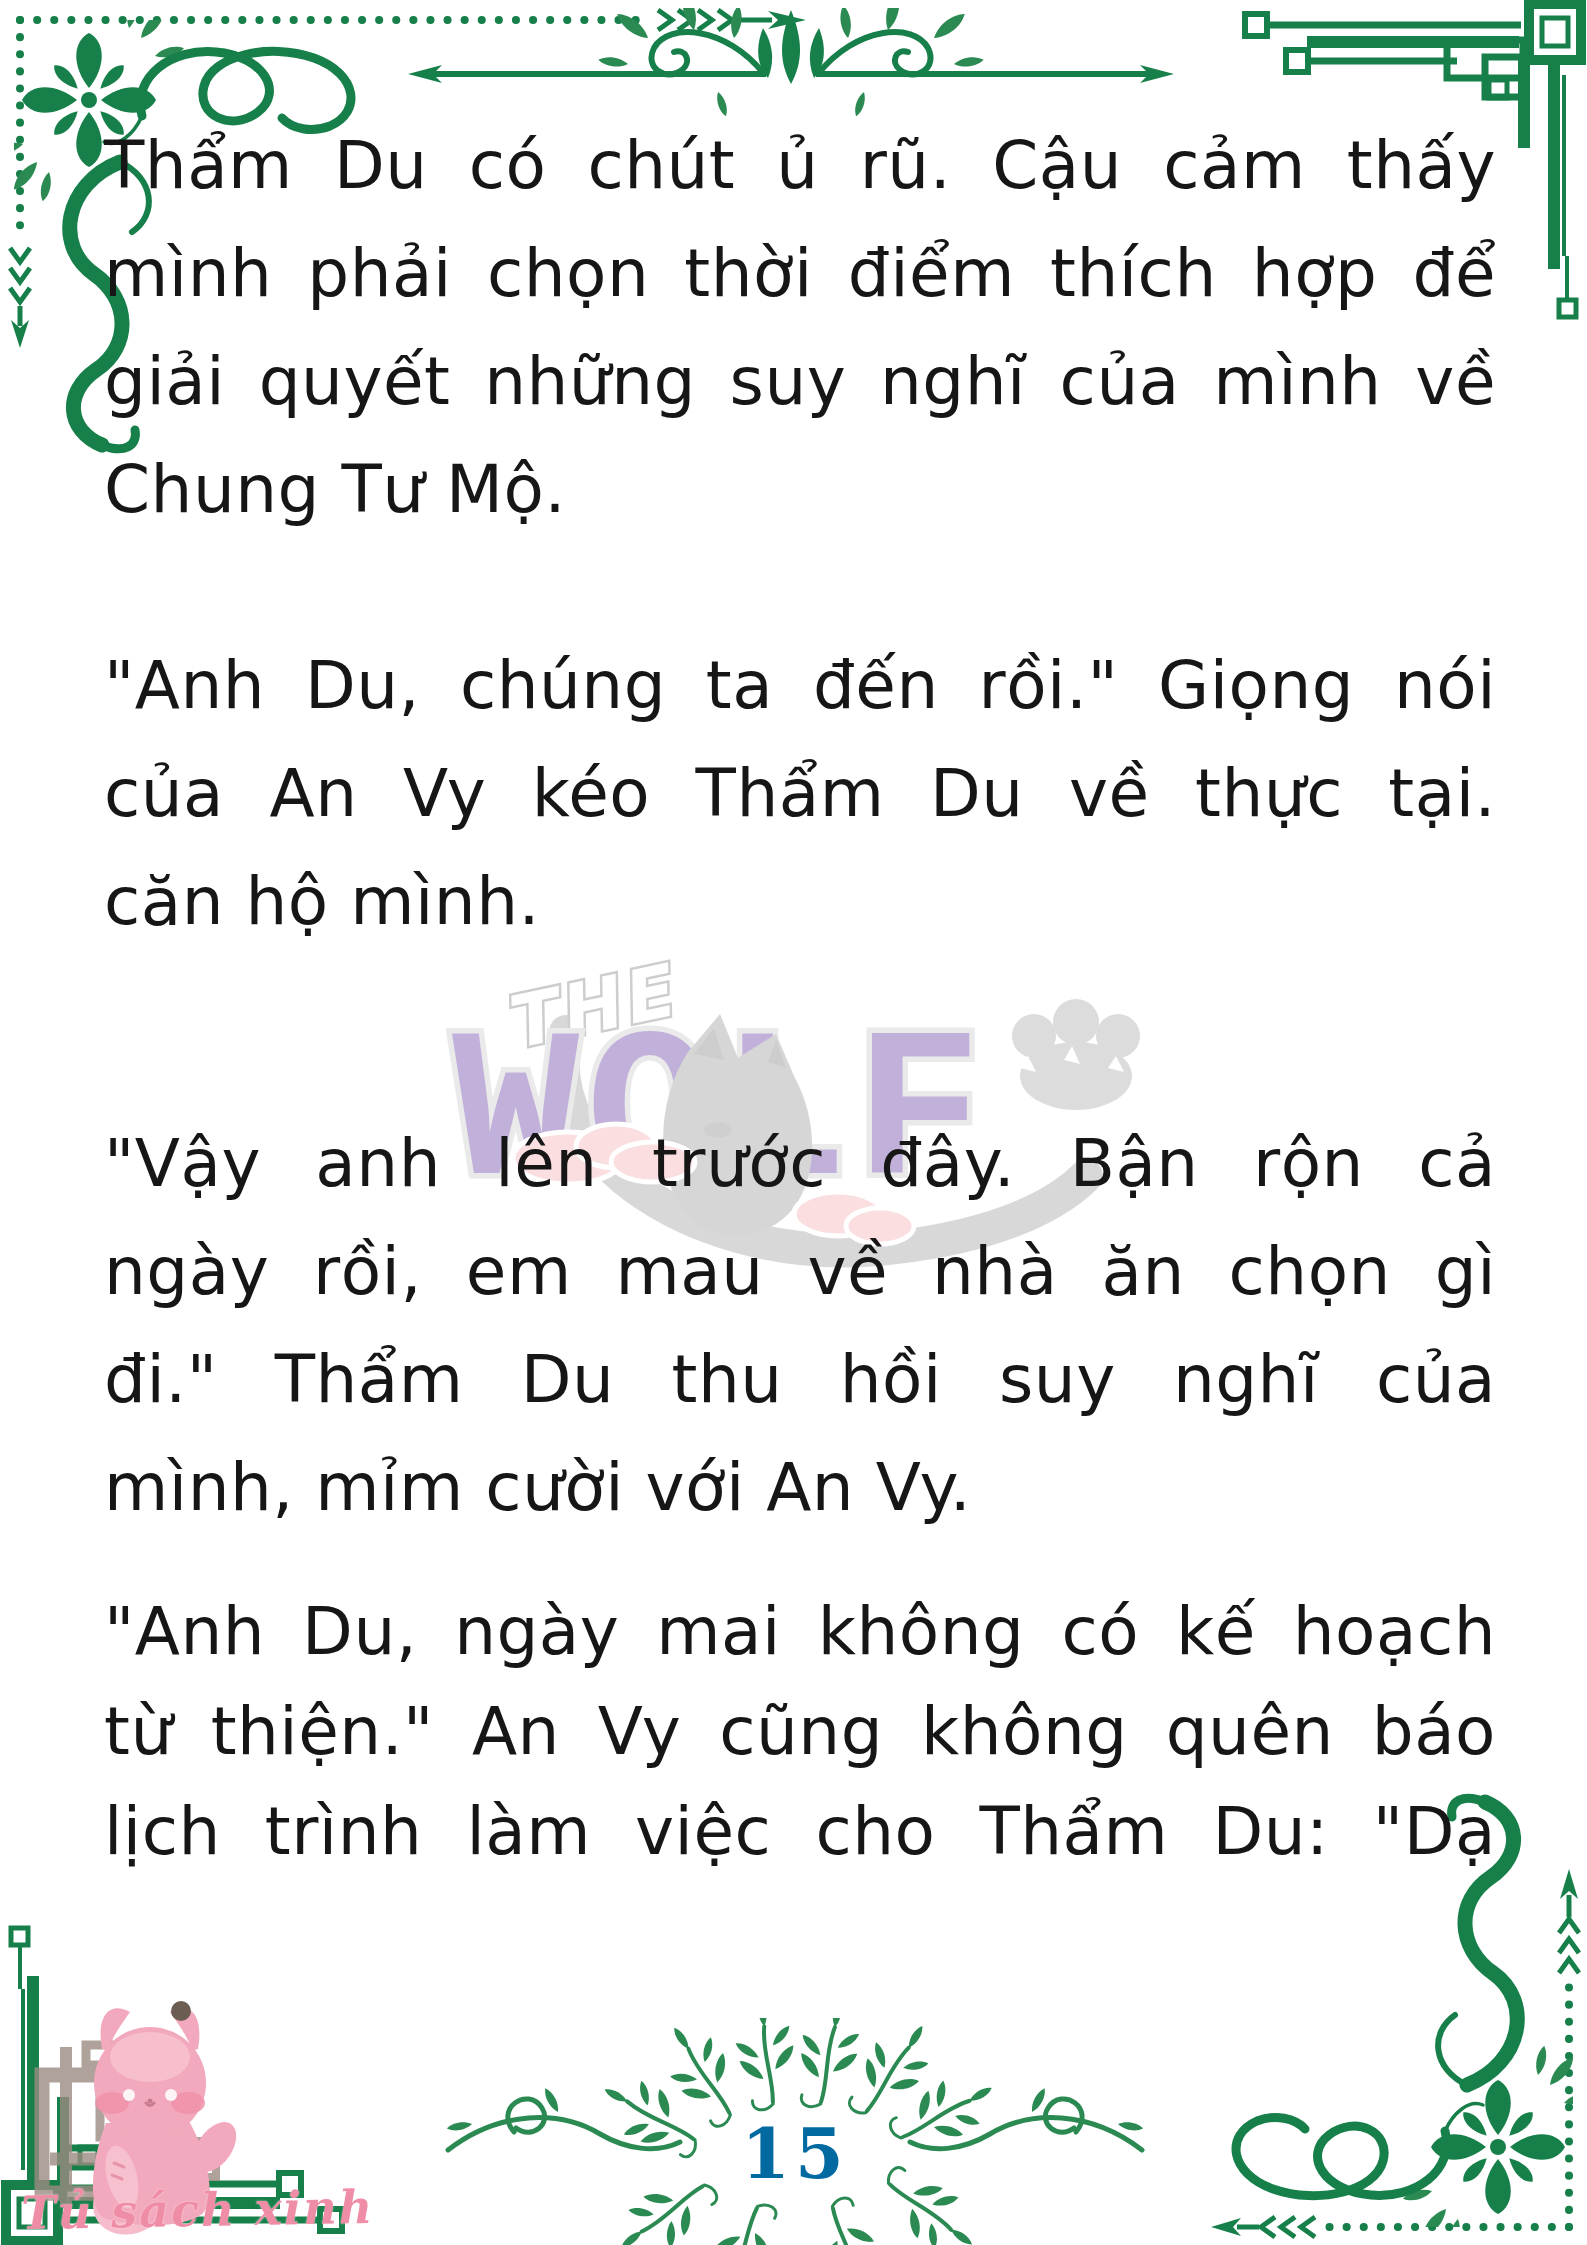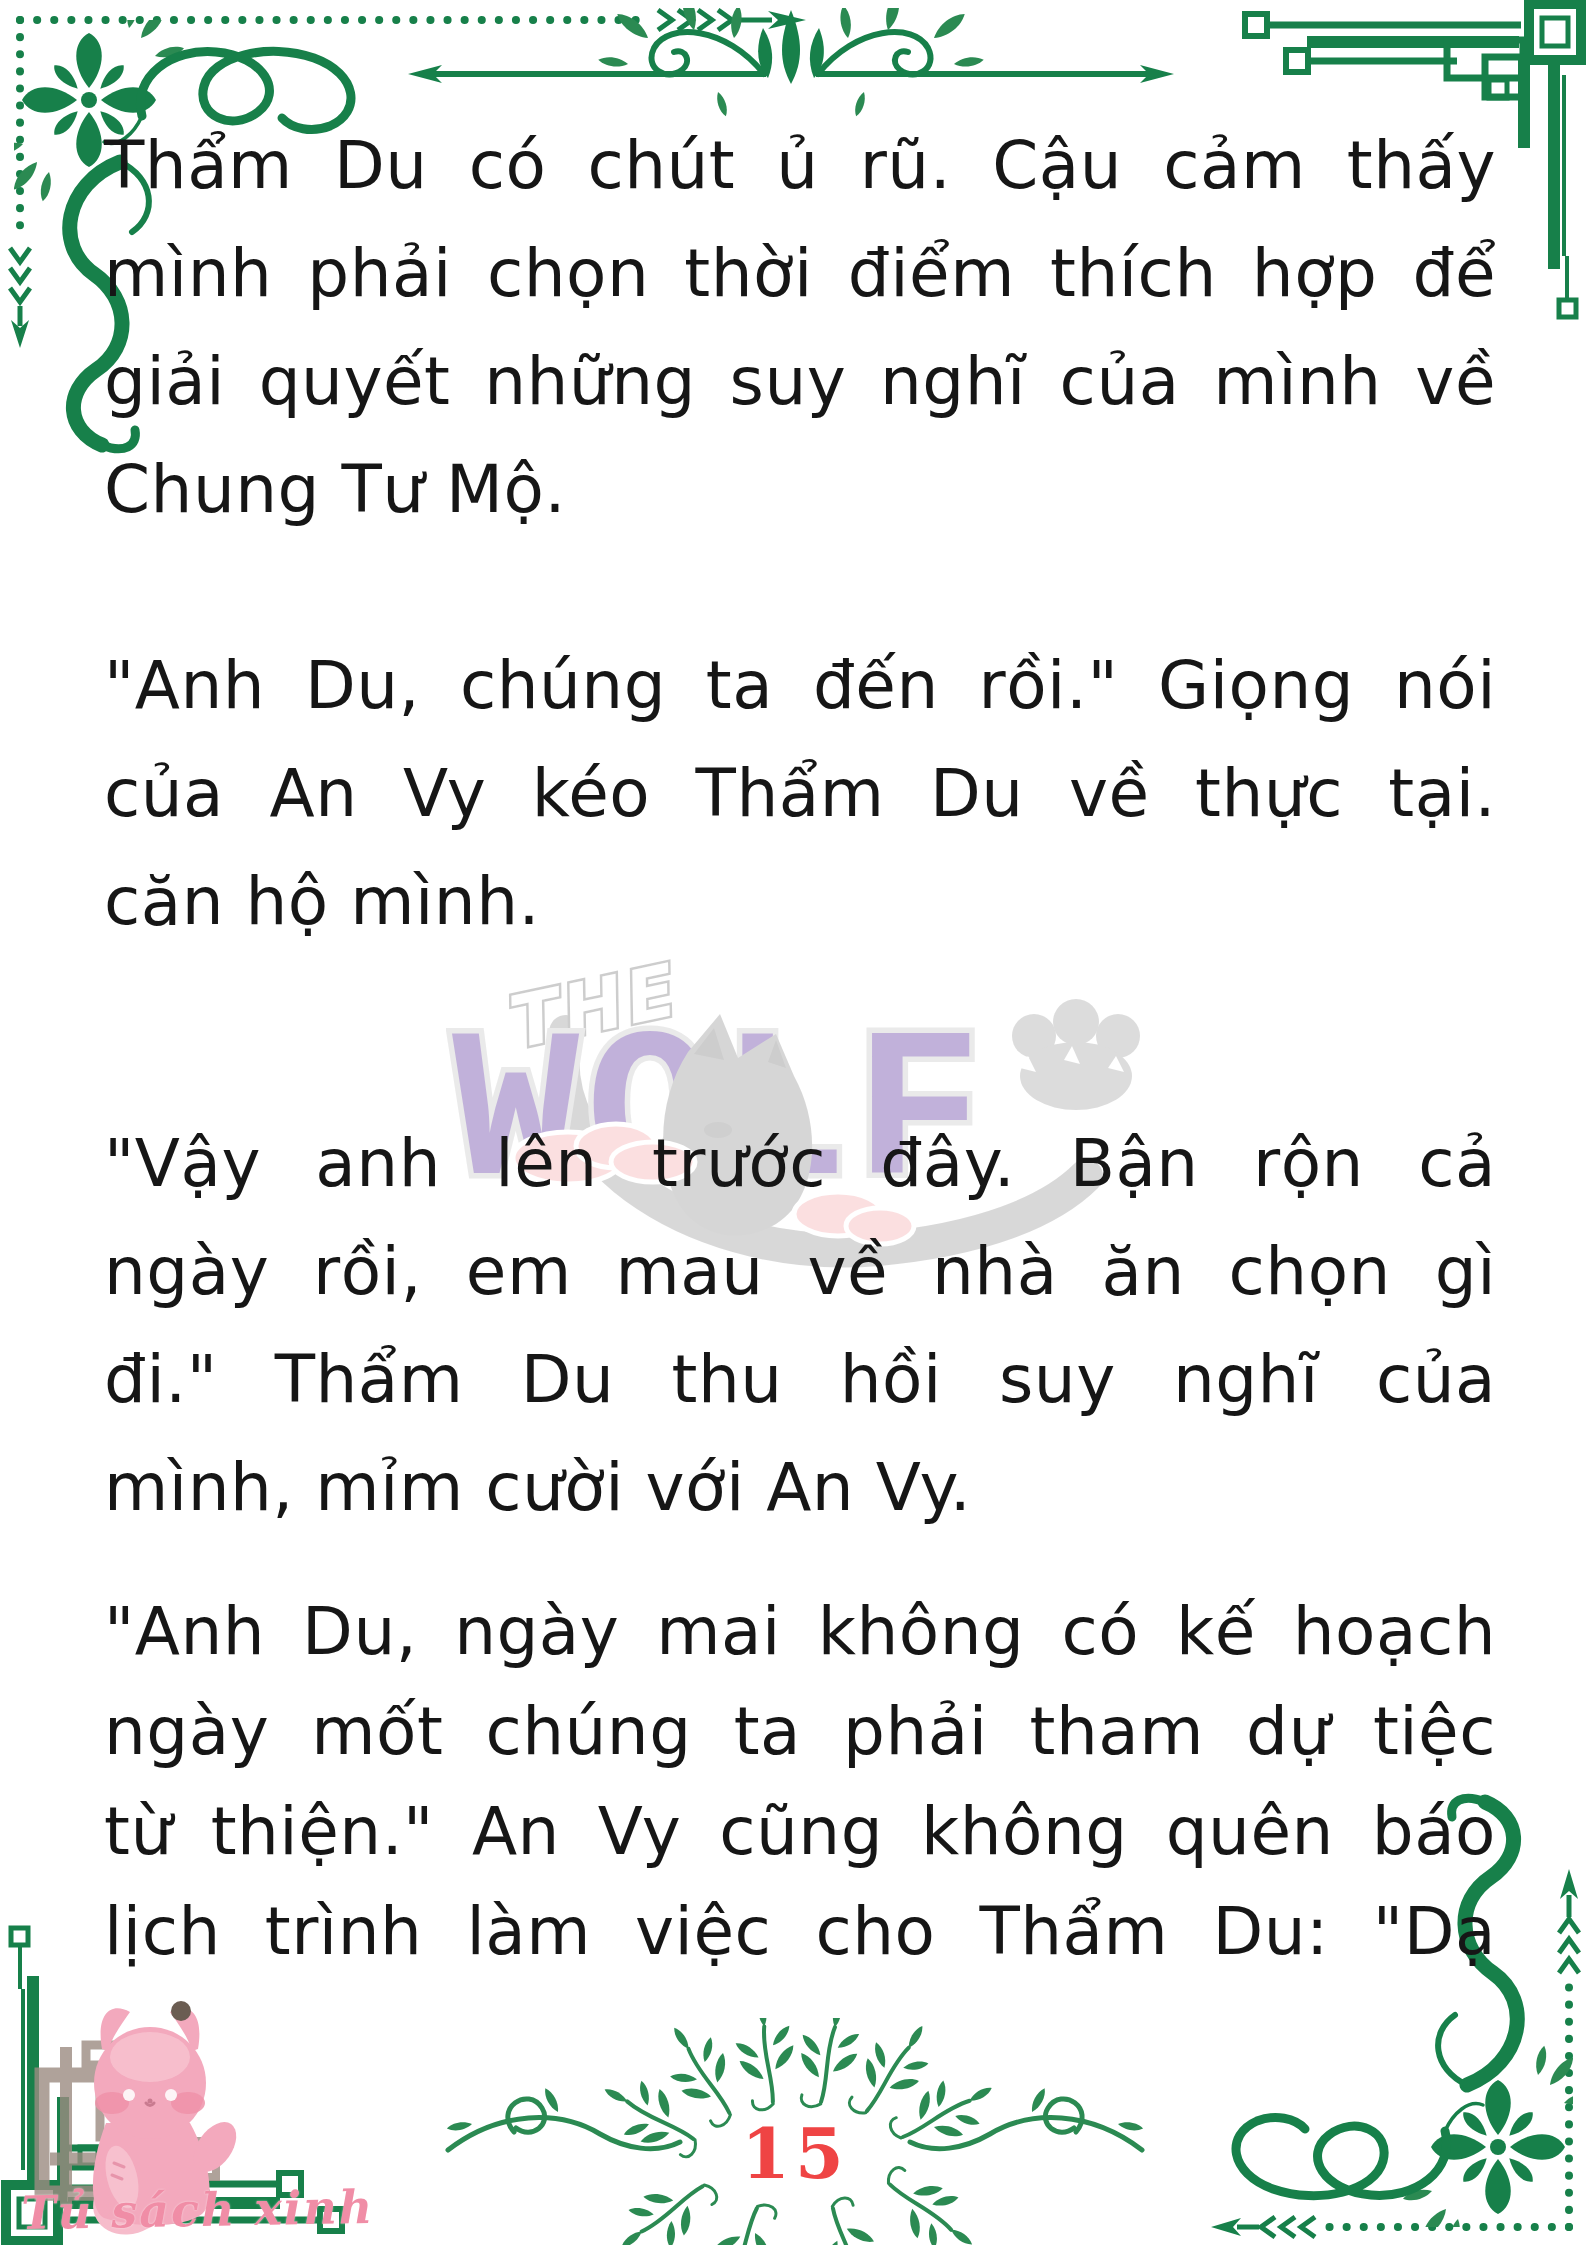--- a/index.html
+++ b/index.html
@@ -15,21 +15,21 @@
   .bl-geo{left:0;bottom:0;transform:rotate(180deg);}
   .dot-top{left:10px;top:8px;}
   .dot-left{left:8px;top:10px;}
   .dot-bottom{right:8px;bottom:6px;transform:rotate(180deg);}
   .dot-right{right:6px;bottom:8px;transform:rotate(180deg);}
   .top-divider{left:396px;top:8px;}
   .wreath{left:430px;top:2018px;}
   .page-num{
     position:absolute;left:725px;top:2112px;width:140px;text-align:center;
     font-family:"DejaVu Serif","Liberation Serif",serif;font-weight:bold;
-    font-size:70px;color:#ef4444;letter-spacing:5px;z-index:3;
+    font-size:70px;color:#0369a1;letter-spacing:5px;z-index:3;
   }
   
   .body-text{position:absolute;left:4px;top:0;width:100%;height:100%;z-index:5;}
   .para{position:absolute;left:100px;width:1392px;color:#161616;}
   .line{font-size:66px;line-height:108px;letter-spacing:0.5px;white-space:normal;}
   .line.j{text-align:justify;text-align-last:justify;}
   .p0{top:112px;} .p1{top:632px;} .p2{top:1110px;} .p3{top:1582px;}
   .p3 .line{line-height:100px;}
   
   .watermark{position:absolute;left:448px;top:962px;width:716px;height:330px;opacity:.34;z-index:1;}
@@ -244,21 +244,20 @@
       <div class="line">căn hộ mình.</div>
     </div>
     <div class="para p2">
       <div class="line j">"Vậy anh lên trước đây. Bận rộn cả</div>
       <div class="line j">ngày rồi, em mau về nhà ăn chọn gì</div>
       <div class="line j">đi." Thẩm Du thu hồi suy nghĩ của</div>
       <div class="line">mình, mỉm cười với An Vy.</div>
     </div>
     <div class="para p3">
       <div class="line j">"Anh Du, ngày mai không có kế hoạch</div>
-      <div class="line j">ngày mốt chúng ta phải tham dự tiệc</div>
       <div class="line j">từ thiện." An Vy cũng không quên báo</div>
       <div class="line j">lịch trình làm việc cho Thẩm Du: "Dạ</div>
     </div>
   </div>
 
   <svg class="orn wreath" width="730" height="245" viewBox="0 0 730 245">
     <use href="#tendril"></use>
     <use href="#tendril" transform="translate(730,0) scale(-1,1)"></use>
     <use href="#sprig" transform="translate(342,78) rotate(-8)"></use>
     <use href="#sprig" transform="translate(392,78) rotate(9)"></use>

